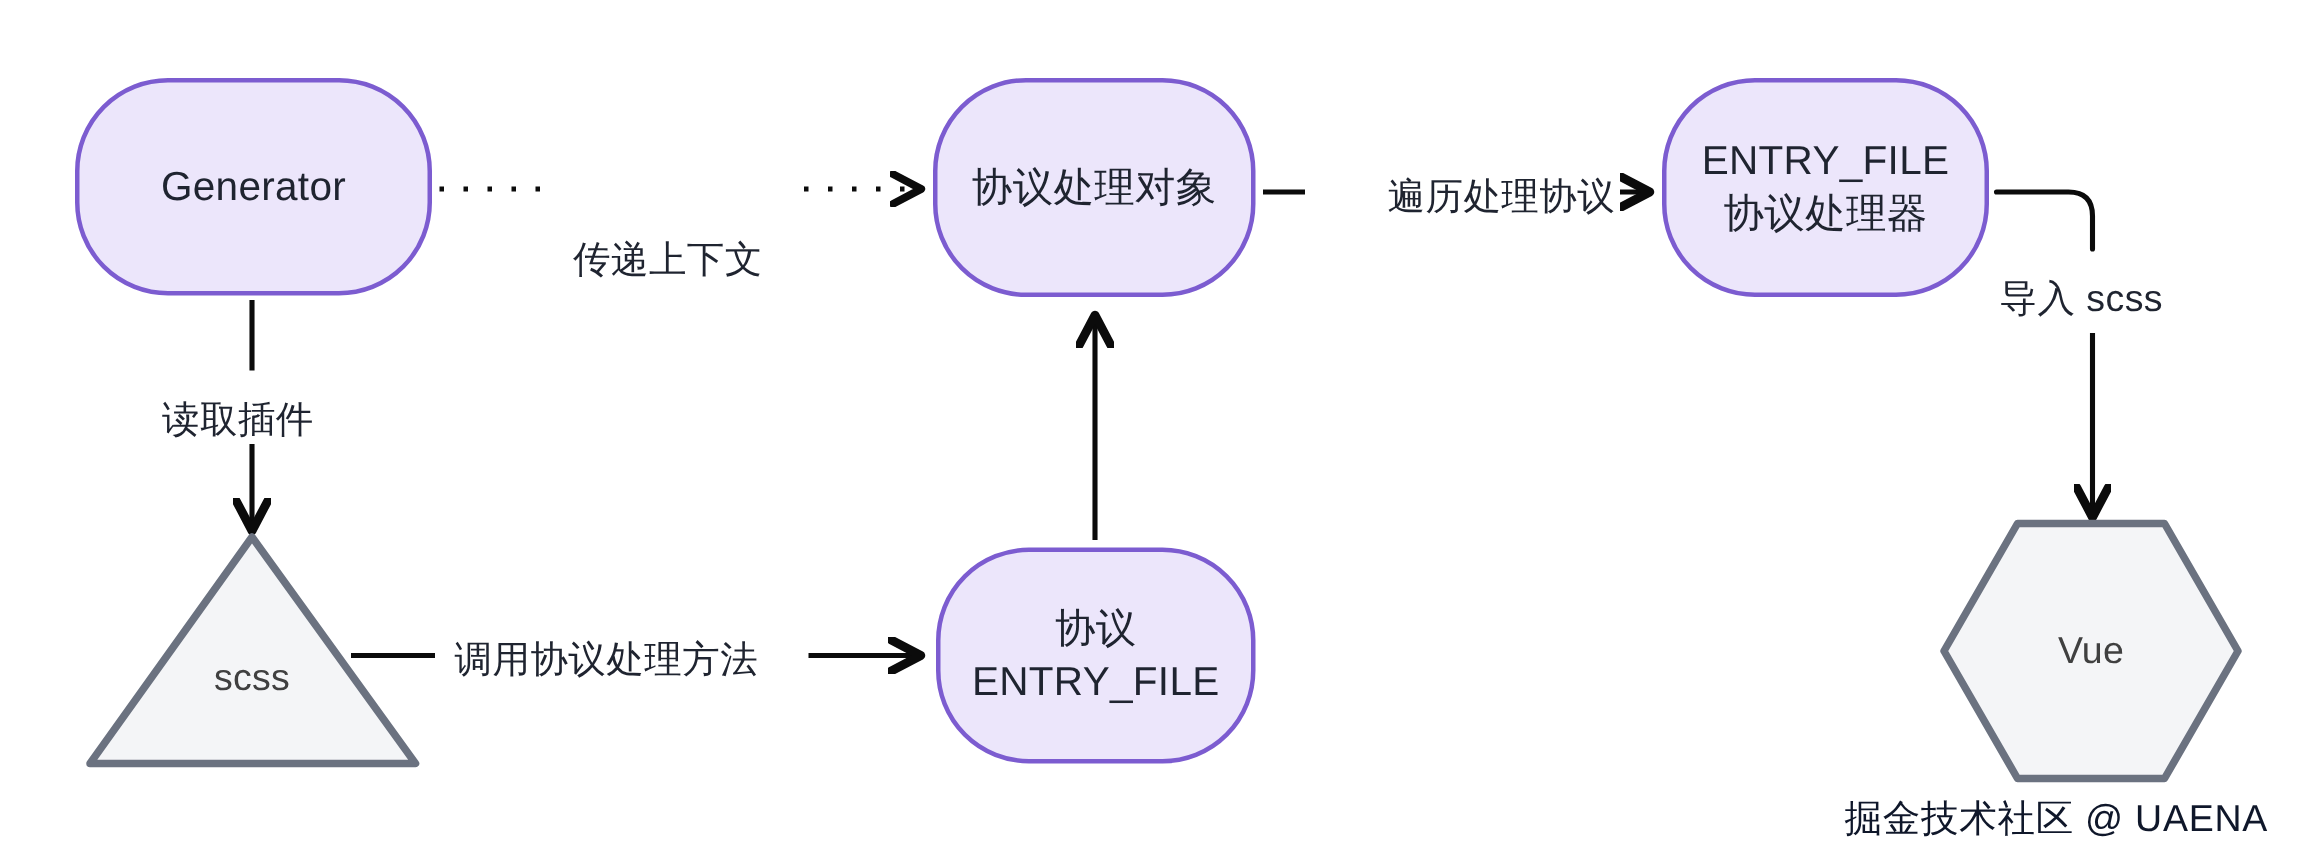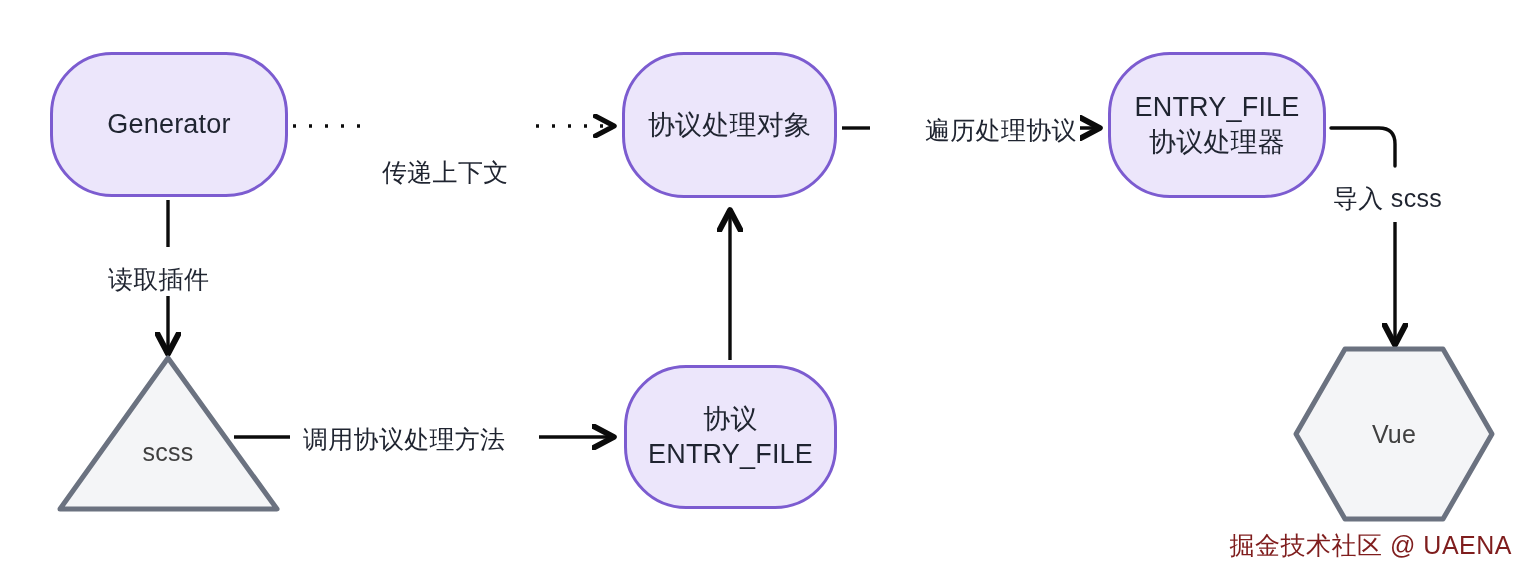--- a/index.html
+++ b/index.html
@@ -68,21 +68,21 @@
     padding: 0 3px;
     letter-spacing: 0.3px;
   }
 
   
   .watermark {
     position: absolute;
     right: 28px;
     bottom: 12px;
     font-size: 25px;
-    color: #7f1d1d;
+    color: #0f172a;
     white-space: nowrap;
     letter-spacing: 0.5px;
   }
 </style>
 </head>
 <body>
 
 <div id="canvas">
 
   <svg id="edges" viewBox="0 0 1540 574" xmlns="http://www.w3.org/2000/svg">

